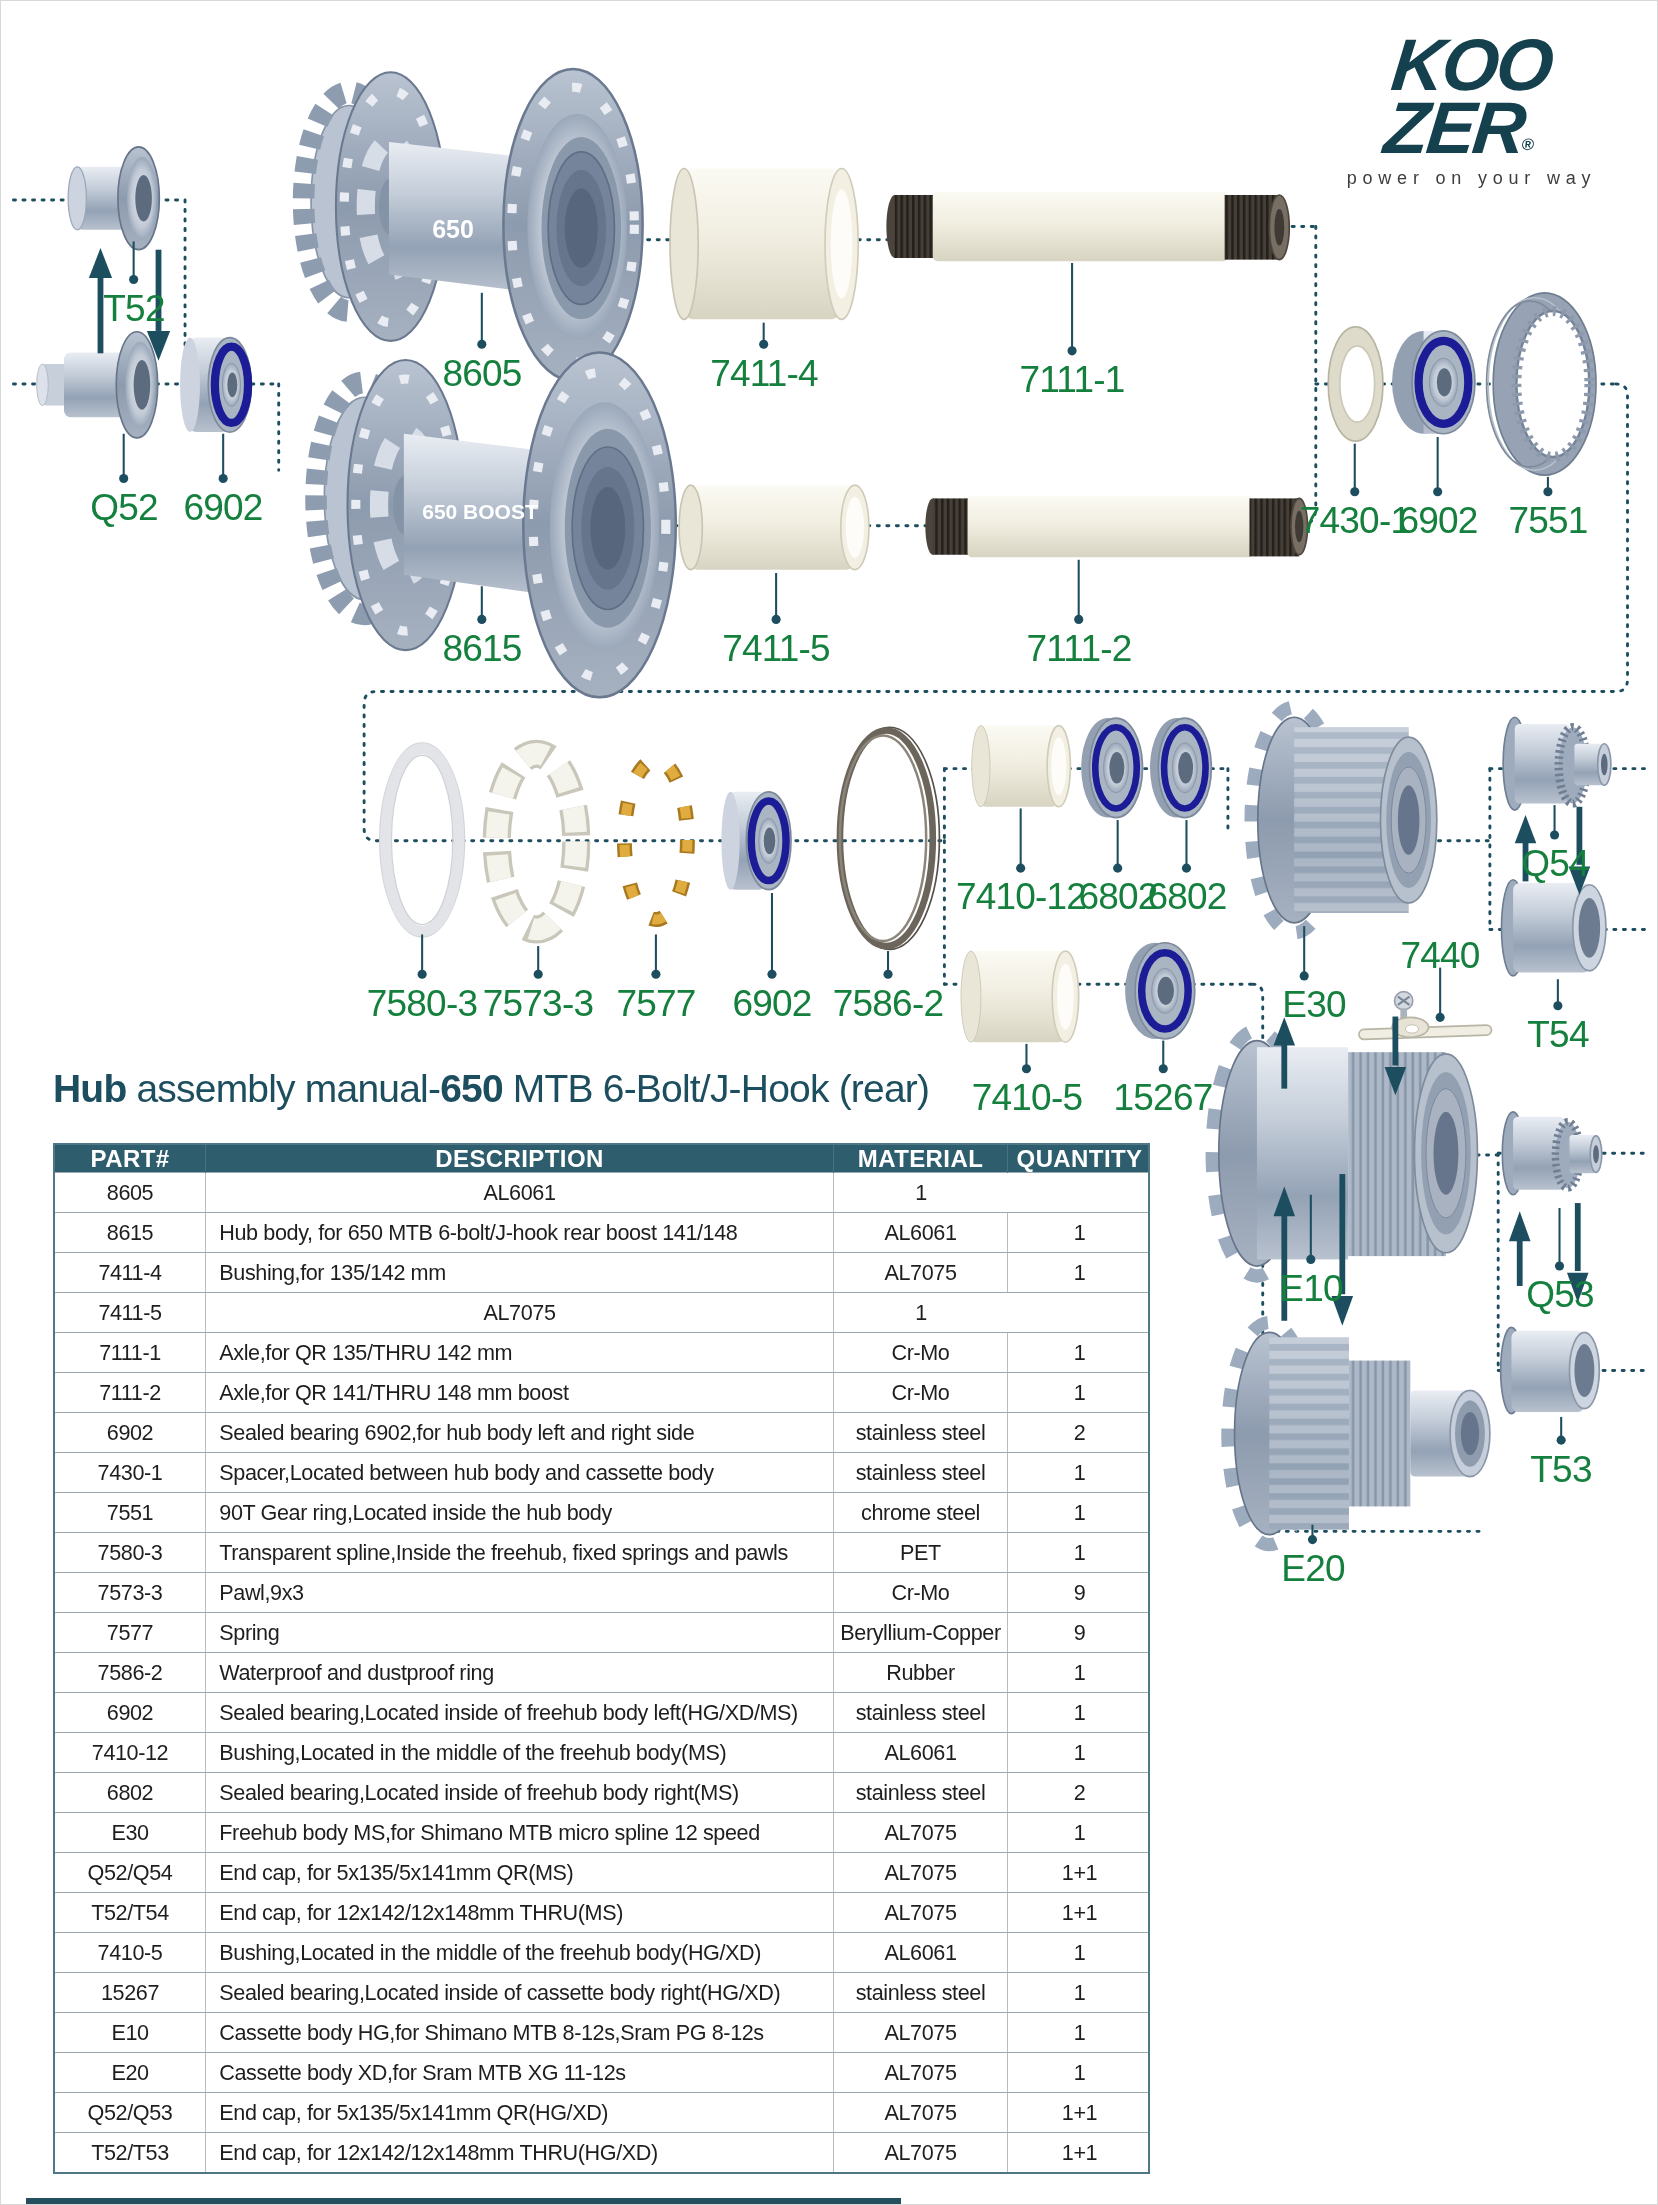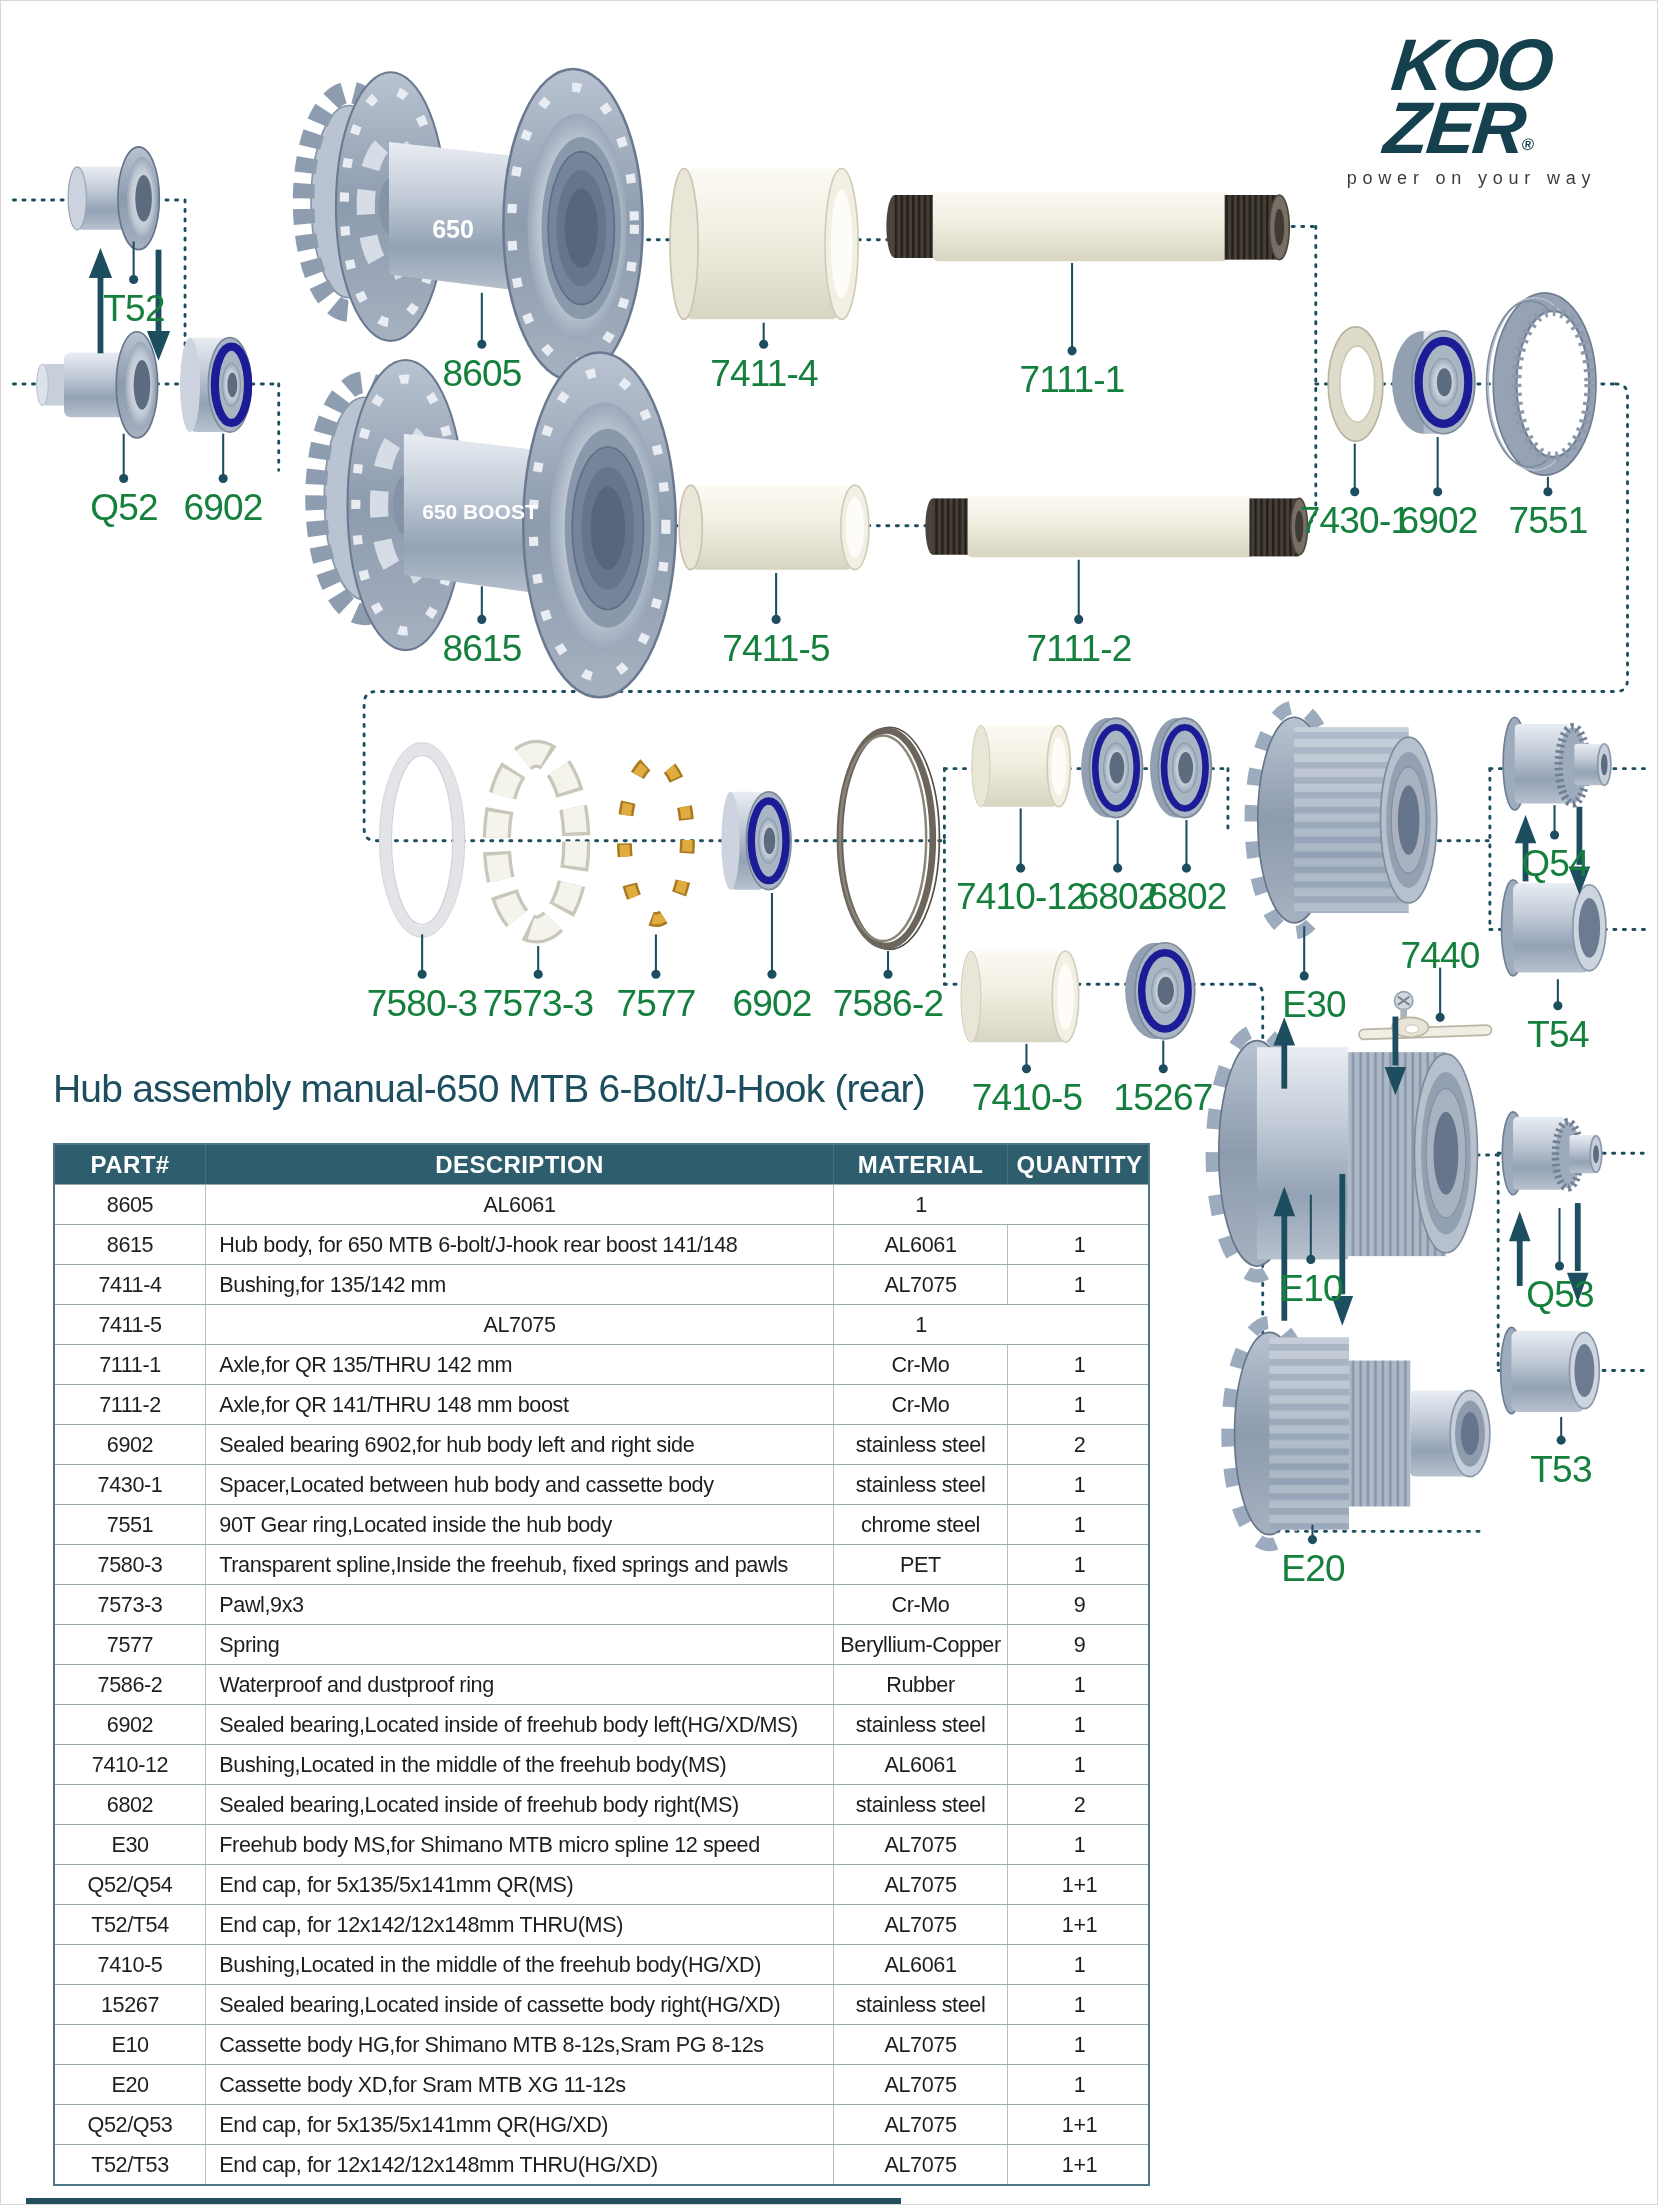--- a/index.html
+++ b/index.html
@@ -16,26 +16,26 @@
   .logo .word{font-size:73px;font-weight:900;font-style:italic;line-height:.86;
           color:#15404d;letter-spacing:-2.5px;transform:skewX(-6deg);}
   .logo .z{margin-left:-21.6px;position:relative;}
   .logo .reg{font-size:16.6px;font-style:normal;vertical-align:baseline;
           position:relative;top:-3.3px;letter-spacing:0;}
   .logo .tag{margin-top:8.3px;font-size:18px;color:#3d3d3d;letter-spacing:5.8px;
           white-space:nowrap;}
   
   .title{position:absolute;left:52px;top:1066px;font-size:39px;color:#1d4e5f;
          letter-spacing:-0.8px;}
-  .title b{font-weight:400;}
+  .title b{font-weight:700;}
   
   .tbl{position:absolute;left:52px;top:1142px;width:1097px;
        border:2.5px solid #4e7888;background:#fff;box-sizing:border-box;}
   .trow,.thead{display:grid;grid-template-columns:151px 628px 174px 143px;}
-  .thead{background:#2e5e6e;height:39px;}
+  .thead{background:#2e5e6e;height:27px;}
   .thead .h{color:#fff;font-size:24px;font-weight:700;letter-spacing:0.4px;
        display:flex;align-items:center;justify-content:center;
        border-right:0.8px solid #49707e;}
   .thead .h:last-child{border-right:none;}
   .trow{height:39px;border-top:1.7px solid #9aa9b0;}
   .trow:first-of-type{border-top:1.7px solid #fff;}
   .c{display:flex;align-items:center;justify-content:center;font-size:21.6px;
      color:#1e1e1e;border-right:0.8px solid #b3bfc5;box-sizing:border-box;
      letter-spacing:-0.4px;overflow:hidden;white-space:nowrap;}
   .c:last-child{border-right:none;}

